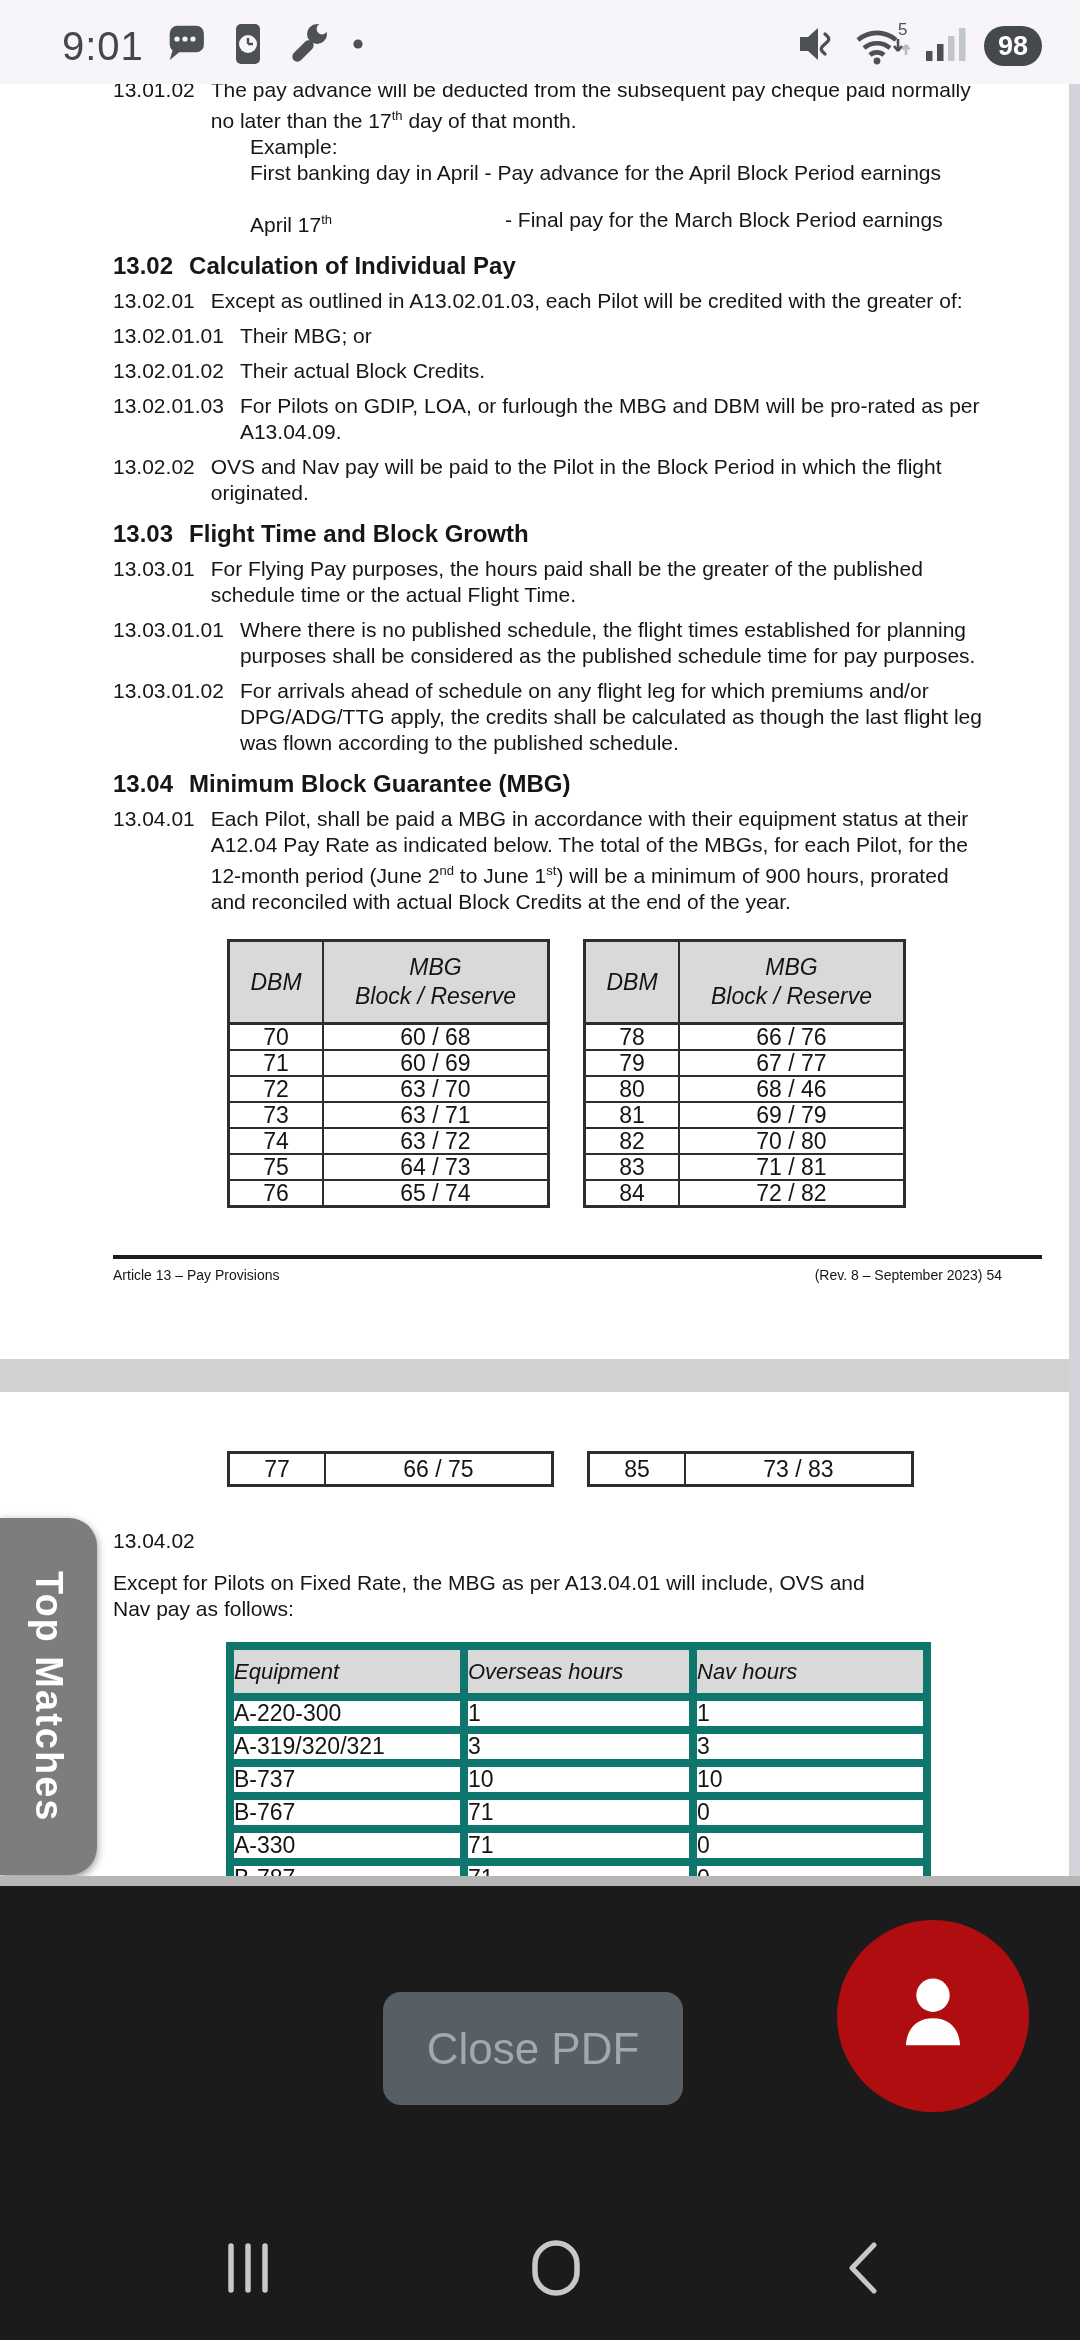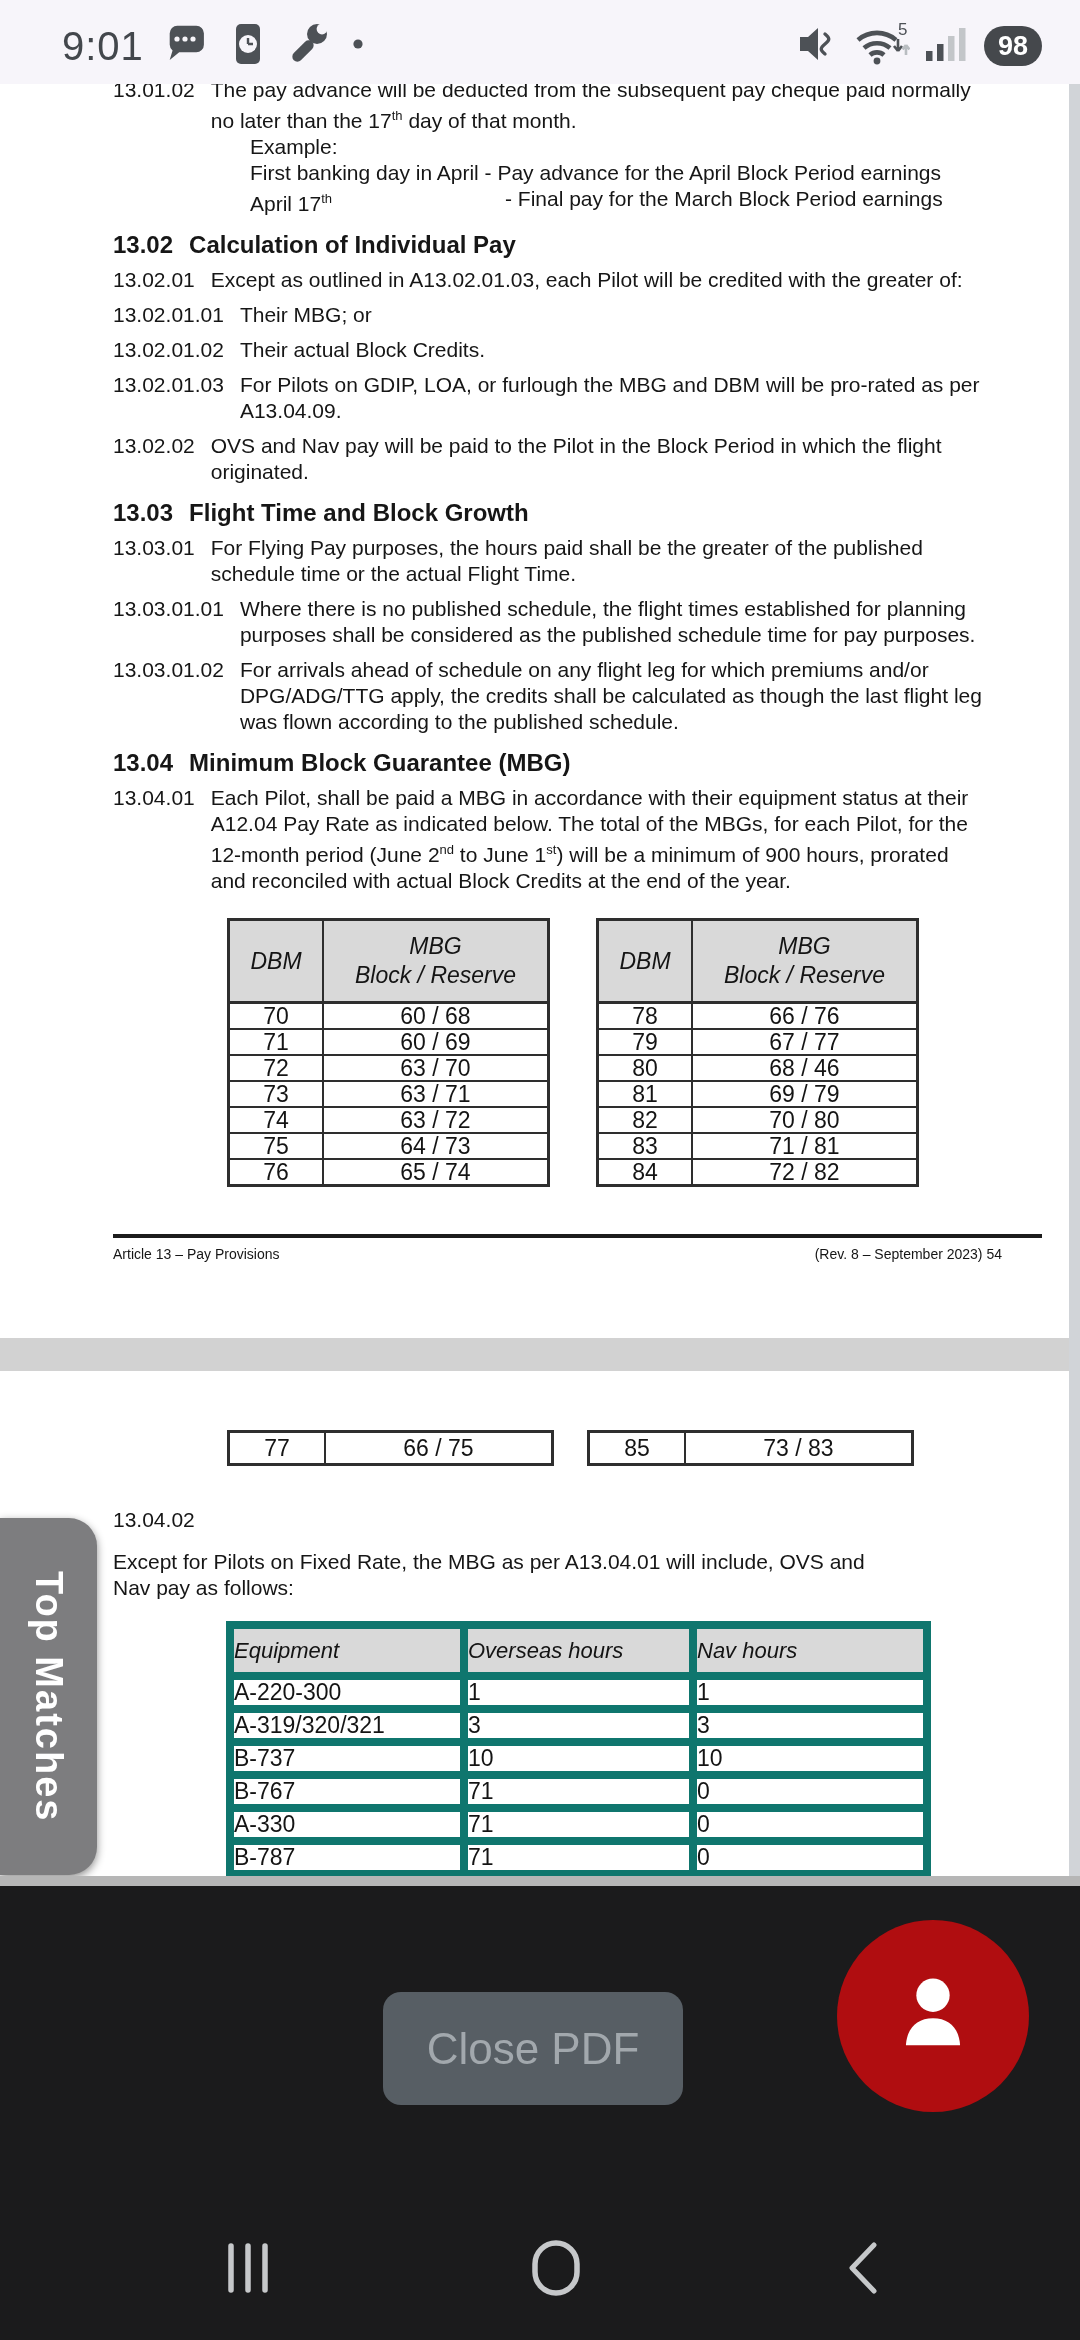--- a/index.html
+++ b/index.html
@@ -20,26 +20,26 @@
   .pdf-viewport{position:absolute;top:84px;left:0;width:1080px;height:1792px;background:#fff;
                 overflow:hidden;color:#161616;}
   .scrollbar{position:absolute;top:0;right:0;width:11px;height:100%;background:#d1d4d8;}
 
   .para{display:flex;gap:16px;margin:9px 40px 0 113px;font-size:21px;line-height:26px;}
   .para .num{white-space:nowrap;}
   .para .body div{white-space:nowrap;}
   .heading{display:flex;gap:16px;margin:15px 40px 0 113px;font-size:24px;line-height:26px;font-weight:bold;white-space:nowrap;}
   .first{margin-top:-7px;}
   .example{margin:0 40px 0 250px;font-size:21px;line-height:26px;white-space:nowrap;}
-  .ex-row{display:flex;}
+  .ex-row{display:flex;margin-top:21px;}
   .ex-col1{width:255px;}
   sup{font-size:13px;}
 
   
-  .mbg-wrap{display:flex;gap:46px;margin:24px 0 0 227px;align-items:center;}
+  .mbg-wrap{display:flex;gap:33px;margin:24px 0 0 227px;align-items:center;}
   table{border-collapse:collapse;font-size:23px;color:#141414;}
   .mbg-table{border:3px solid #2e2e2e;}
   .mbg-table th,.mbg-table td{border:2px solid #2e2e2e;text-align:center;padding:0;}
   .mbg-table th{background:#d9d9d9;font-style:italic;font-weight:normal;height:80px;line-height:29px;}
   .mbg-table th.c1{width:92px;}
   .mbg-table th.c2{width:223px;}
   .mbg-table td{height:24px;line-height:24px;}
   .mbg-table thead th{border-bottom:3px solid #2e2e2e;}
 
   .page-rule{border:none;border-top:4px solid #1c1c1c;margin:47px 38px 0 113px;}

